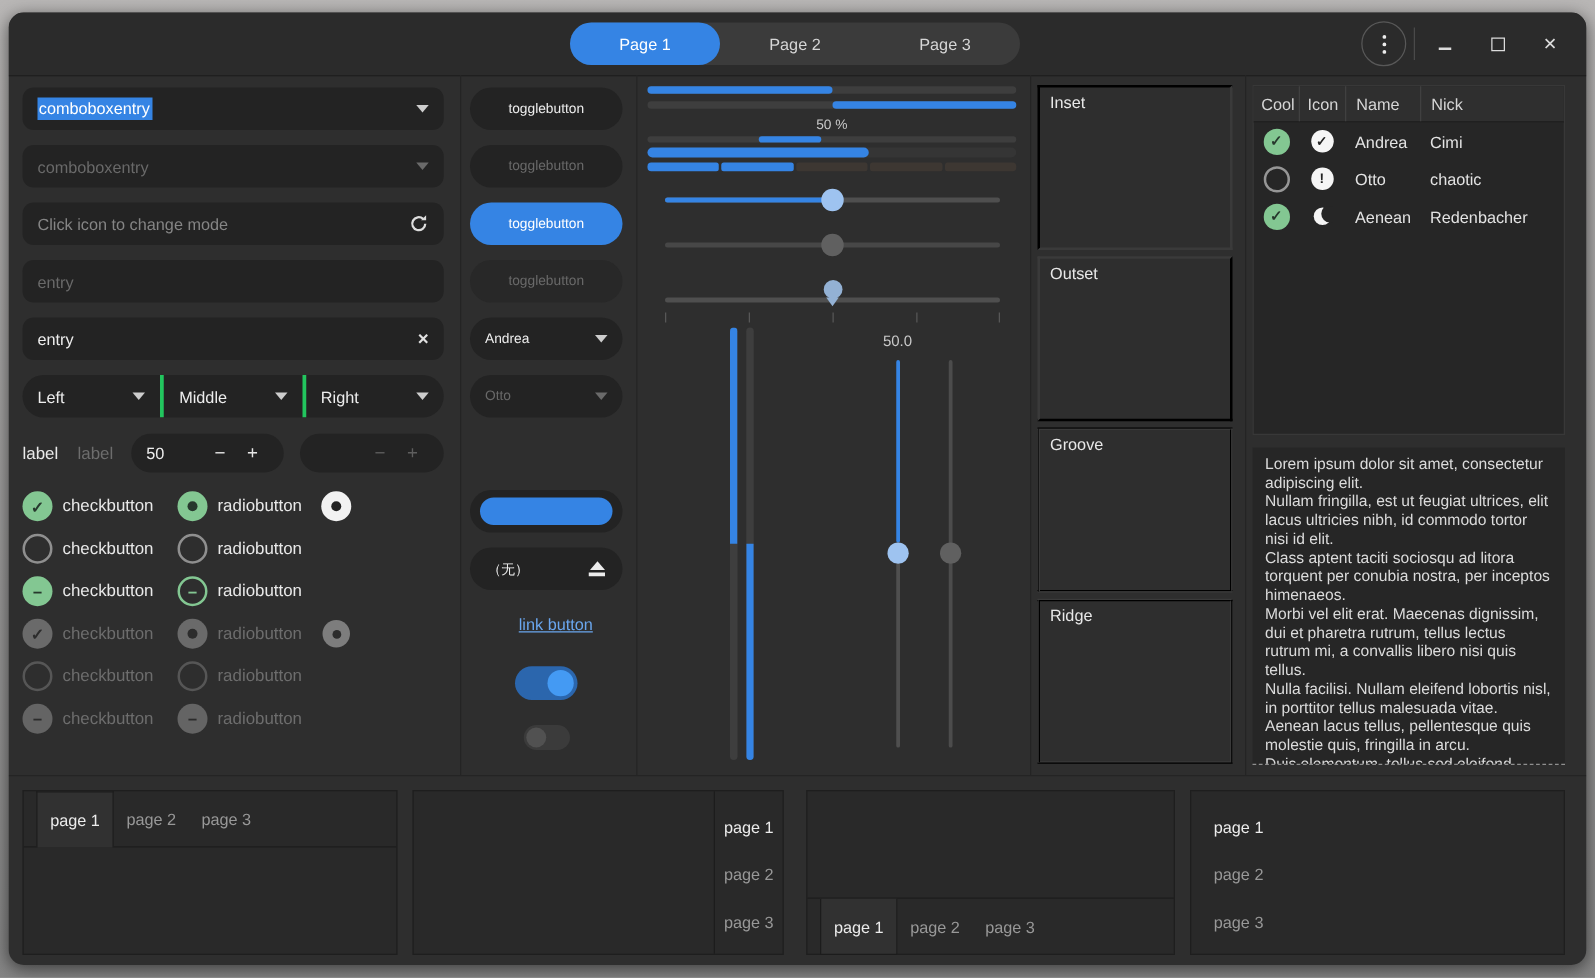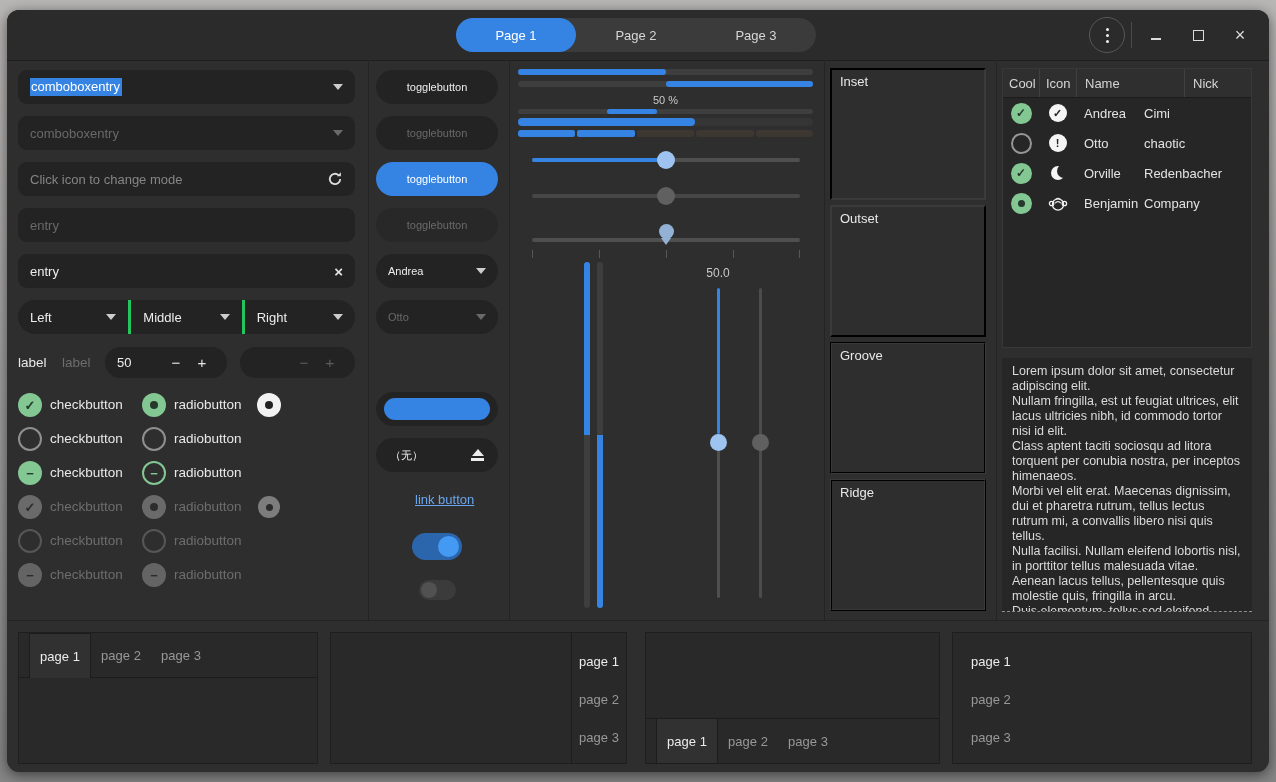--- a/index.html
+++ b/index.html
@@ -354,21 +354,21 @@
   </div>
   <div class="frame" style="left:823px;top:469px;border:2px ridge #3a3a3a;">
     <span class="flabel">Ridge</span>
   </div>
 
   <div class="table">
     <div class="thead">
       <div class="th" style="width:36px;padding-left:6px;">Cool</div>
       <div class="th" style="width:37px;padding-left:6px;">Icon</div>
       <div class="th" style="width:60px;">Name</div>
-      <div class="th" style="flex:1;margin-left:48px;">Nick</div>
+      <div class="th" style="flex:1;">Nick</div>
     </div>
     <div class="tr">
       <div class="td c-cool">
           <span class="mini on">✓</span>
         </div>
       <div class="td c-icon">
           <span class="emblem">✓</span>
         </div>
       <div class="td c-name">Andrea</div>
       <div class="td c-nick">Cimi</div>
@@ -383,40 +383,22 @@
       <div class="td c-name">Otto</div>
       <div class="td c-nick">chaotic</div>
     </div>
     <div class="tr">
       <div class="td c-cool">
           <span class="mini on">✓</span>
         </div>
       <div class="td c-icon">
           <span class="moon"></span>
         </div>
-      <div class="td c-name">Orville</div>
+      <div class="td c-name">Aenean</div>
       <div class="td c-nick">Redenbacher</div>
-    </div>
-    <div class="tr">
-      <div class="td c-cool">
-          <span class="mini r-on">
-            <i></i>
-          </span>
-        </div>
-      <div class="td c-icon">
-        <svg width="20" height="20" viewBox="0 0 20 20" fill="none" stroke="#f0f0f0" stroke-width="1.3">
-          <circle cx="10" cy="11.5" r="5.6"></circle>
-          <circle cx="3.6" cy="10.5" r="2.2"></circle>
-          <circle cx="16.4" cy="10.5" r="2.2"></circle>
-          <path d="M7.2 10.2 a3.2 3.2 0 0 1 5.6 0"></path>
-          <path d="M8 6.2 q2 -1.6 4 0"></path>
-        </svg>
-      </div>
-      <div class="td c-name">Benjamin</div>
-      <div class="td c-nick">Company</div>
     </div>
   </div>
 
   <div class="textview">
     <p>Lorem ipsum dolor sit amet, consectetur adipiscing elit.</p>
     <p>Nullam fringilla, est ut feugiat ultrices, elit lacus ultricies nibh, id commodo tortor nisi id elit.</p>
     <p>Class aptent taciti sociosqu ad litora torquent per conubia nostra, per inceptos himenaeos.</p>
     <p>Morbi vel elit erat. Maecenas dignissim, dui et pharetra rutrum, tellus lectus rutrum mi, a convallis libero nisi quis tellus.</p>
     <p>Nulla facilisi. Nullam eleifend lobortis nisl, in porttitor tellus malesuada vitae.</p>
     <p>Aenean lacus tellus, pellentesque quis molestie quis, fringilla in arcu.</p>

